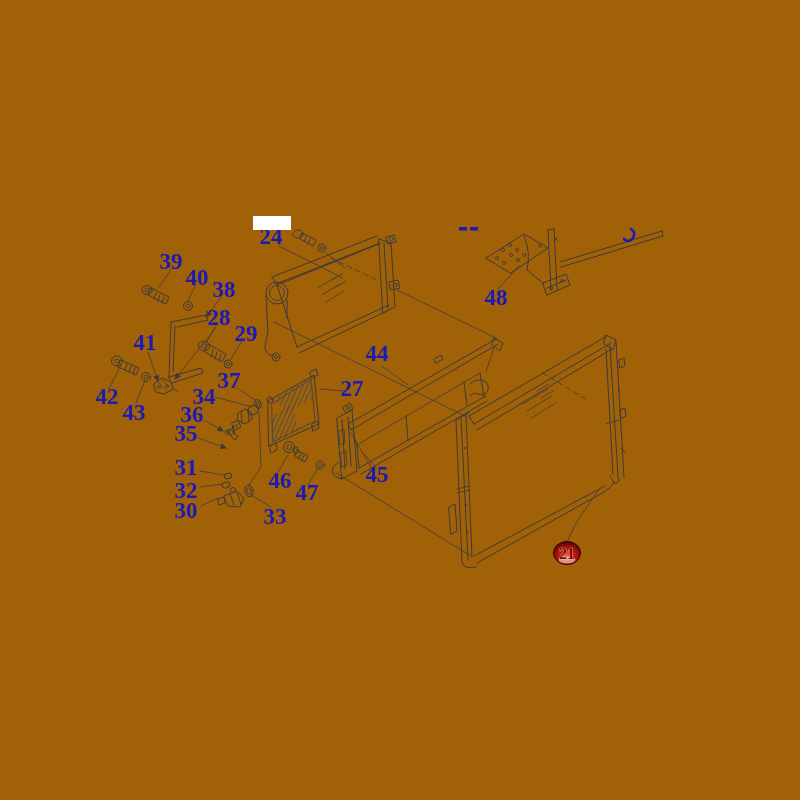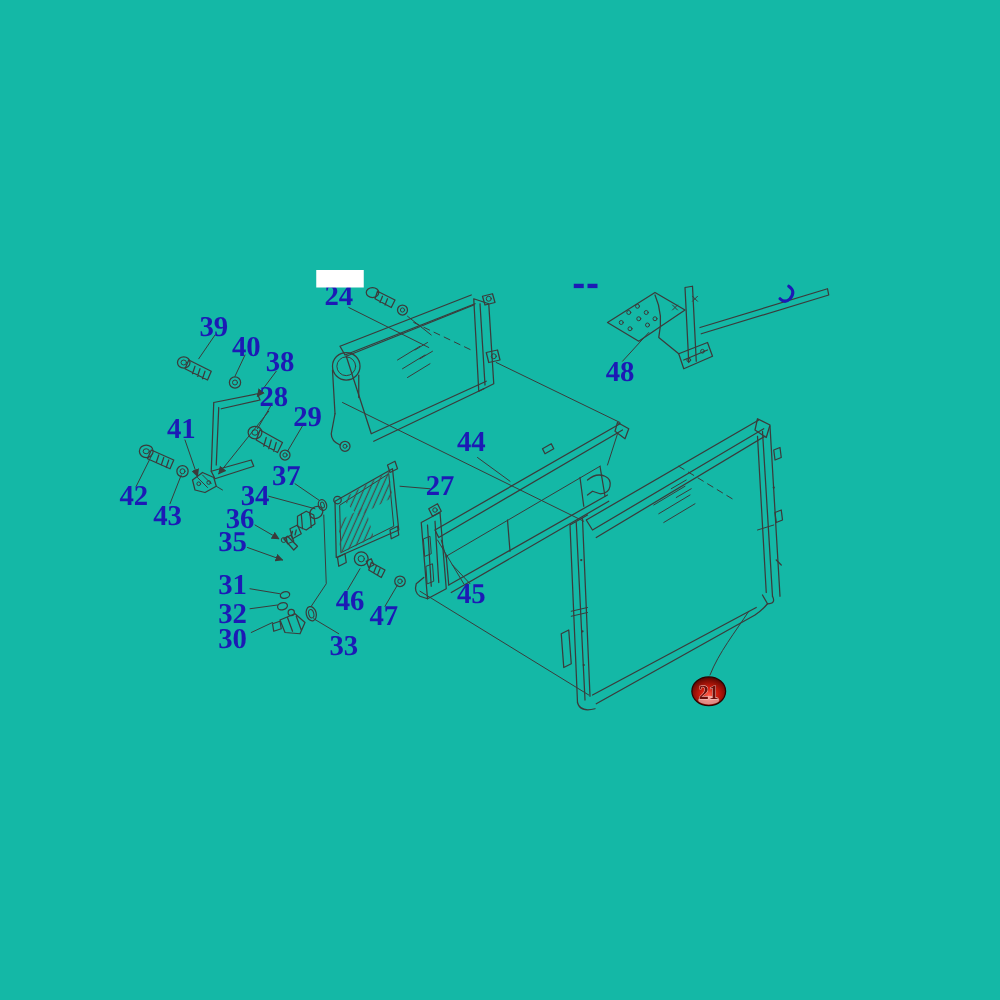--- a/index.html
+++ b/index.html
@@ -1,16 +1,16 @@
 <!DOCTYPE html>
 <html style="--lbl: #1c1ab5; --line: #3b3b3b;"><head>
 <meta charset="utf-8">
 <style>
   html,body{margin:0;padding:0;background:#ffffff;}
-  .stage{width:800px;height:800px;position:relative;background:#14b8a6;overflow:hidden;}
+  .stage{width:800px;height:800px;position:relative;background:#a16207;overflow:hidden;}
   svg{display:block;}
   .ln{fill:none;stroke:var(--line,#3b3b3b);stroke-width:1;stroke-linecap:round;stroke-linejoin:round;}
   .thin{stroke-width:.8;}
   .dash{stroke-dasharray:5 4;}
   .part-label{font:700 23px "Liberation Serif", serif;fill:var(--lbl,#1c1ab5);text-anchor:middle;}
   .frag{fill:var(--lbl,#1c1ab5);}
   .badge-num{font:700 16px "Liberation Serif", serif;fill:#6b0f0b;stroke:#f7c8c0;stroke-width:.6;paint-order:stroke;text-anchor:middle;}
 </style>
 </head>
 <body>

